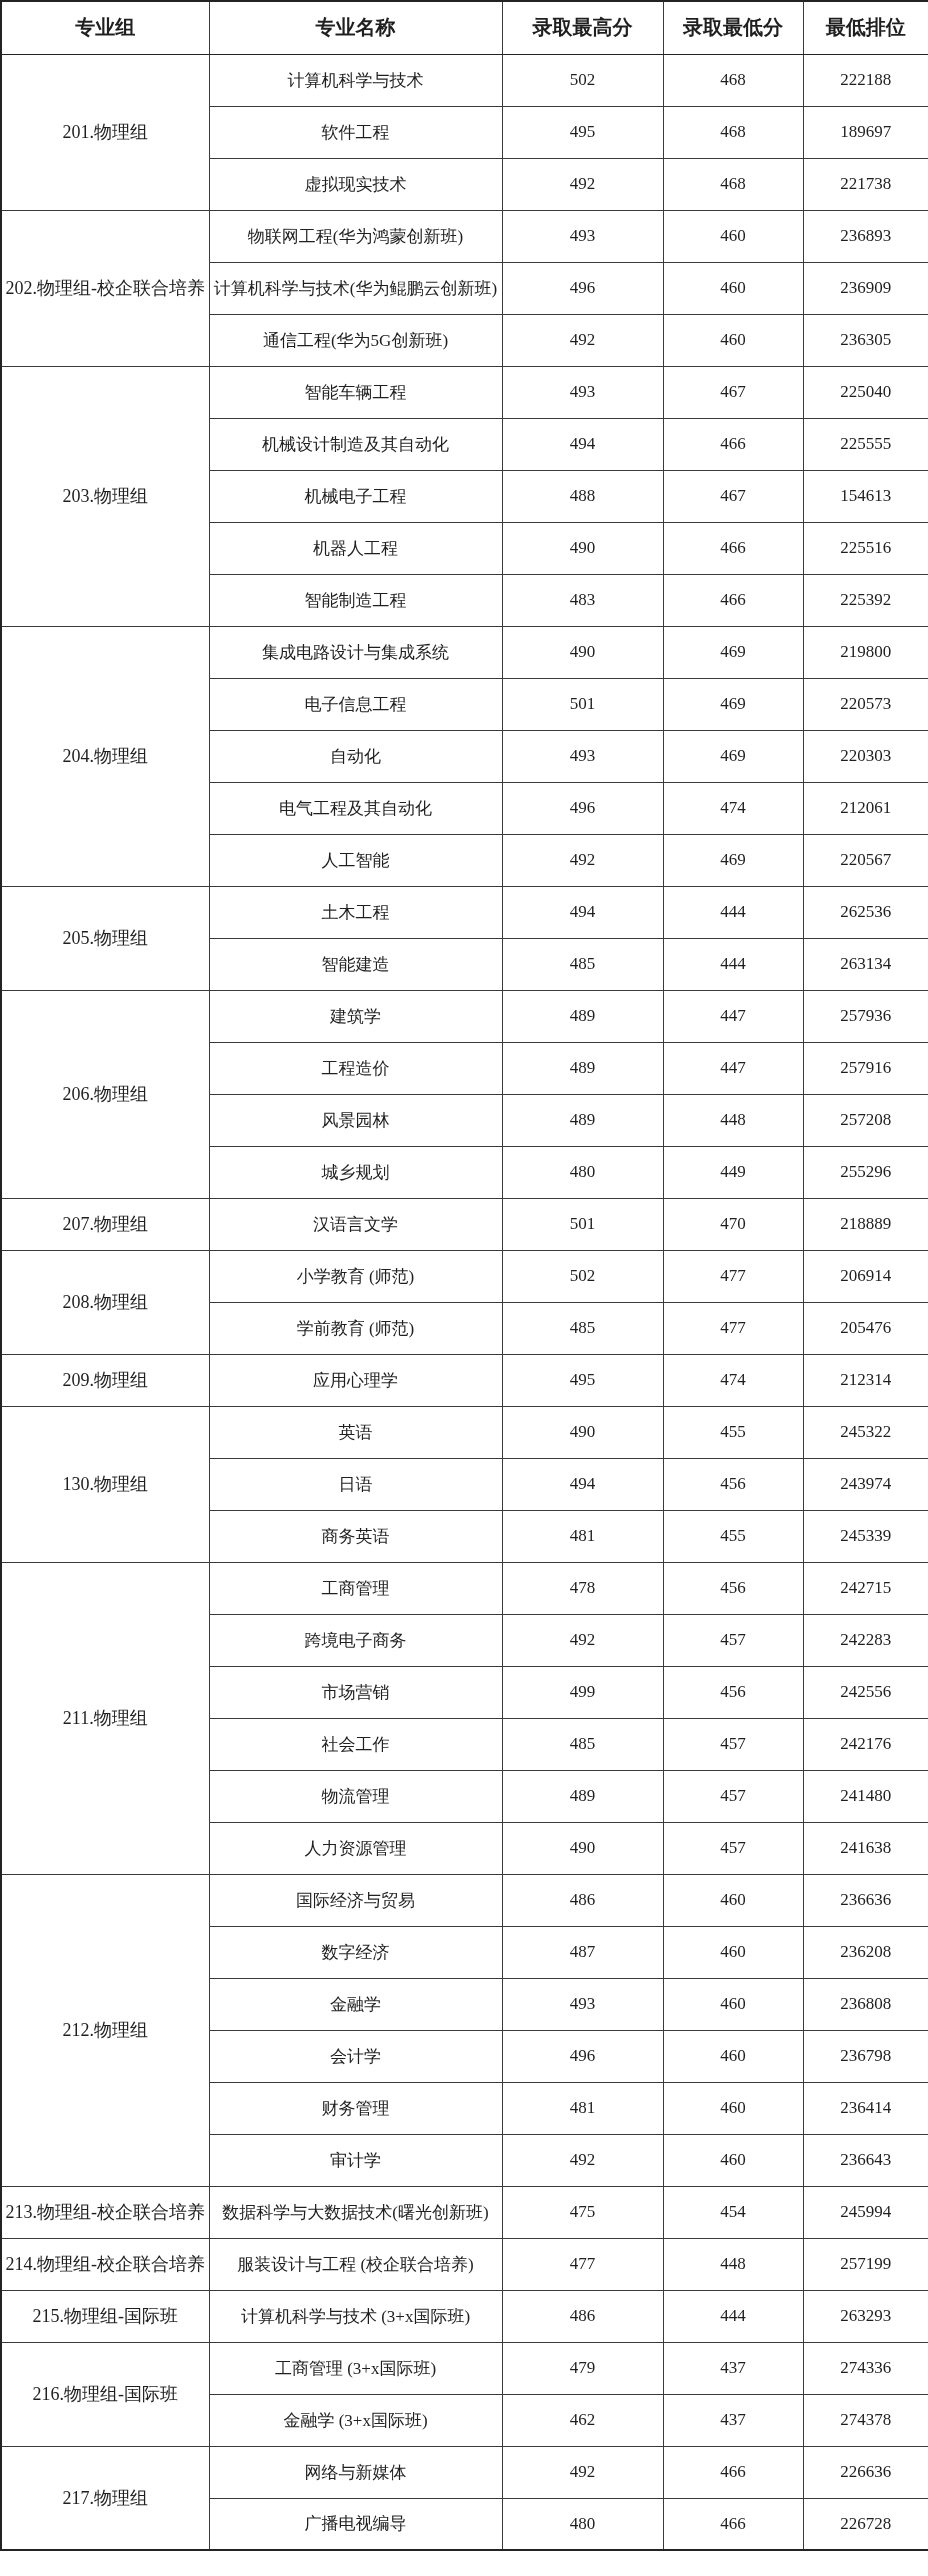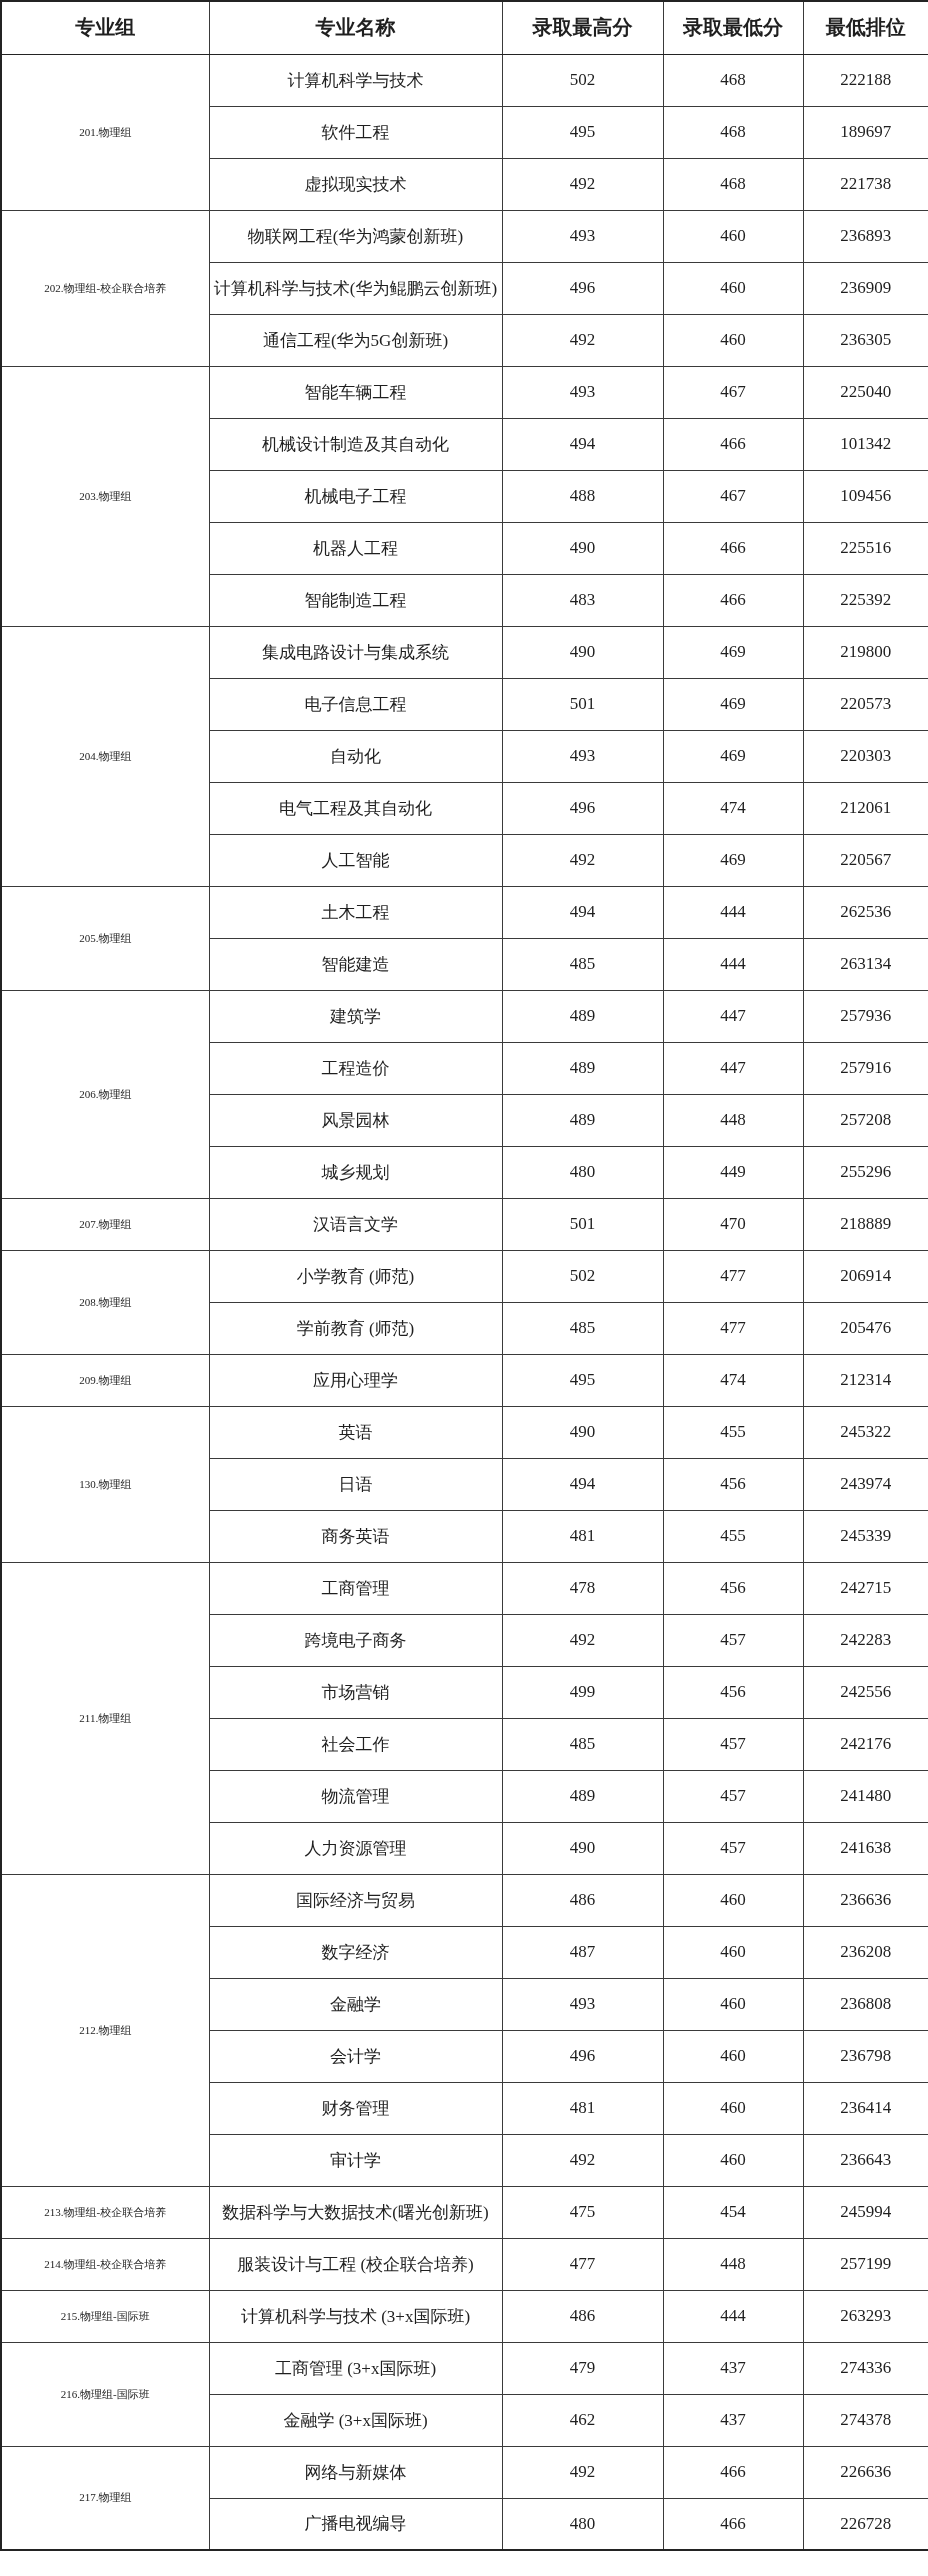--- a/index.html
+++ b/index.html
@@ -31,21 +31,21 @@
     font-size:20px;
     border-bottom:1.7px solid #232323;
     background:#fff;
   }
   td{
     font-family:"Liberation Serif","DejaVu Serif",serif;
     font-size:17px;
     background:#fff;
   }
   td.group-cell{
-    font-size:11px;
+    font-size:18px;
     letter-spacing:0;
   }
   tr.group-start td{border-top:1.7px solid #232323;}
 </style>
 </head>
 <body>
 
 <div class="page">
   <table class="score-table">
     <colgroup>
@@ -107,27 +107,27 @@
           <td class="group-cell" rowspan="5">203.物理组</td>
           <td class="major-cell">智能车辆工程</td>
           <td class="num-cell">493</td>
           <td class="num-cell">467</td>
           <td class="num-cell">225040</td>
         </tr>
         <tr>
           <td class="major-cell">机械设计制造及其自动化</td>
           <td class="num-cell">494</td>
           <td class="num-cell">466</td>
-          <td class="num-cell">101342</td>
+          <td class="num-cell">225555</td>
         </tr>
         <tr>
           <td class="major-cell">机械电子工程</td>
           <td class="num-cell">488</td>
           <td class="num-cell">467</td>
-          <td class="num-cell">109456</td>
+          <td class="num-cell">154613</td>
         </tr>
         <tr>
           <td class="major-cell">机器人工程</td>
           <td class="num-cell">490</td>
           <td class="num-cell">466</td>
           <td class="num-cell">225516</td>
         </tr>
         <tr>
           <td class="major-cell">智能制造工程</td>
           <td class="num-cell">483</td>

